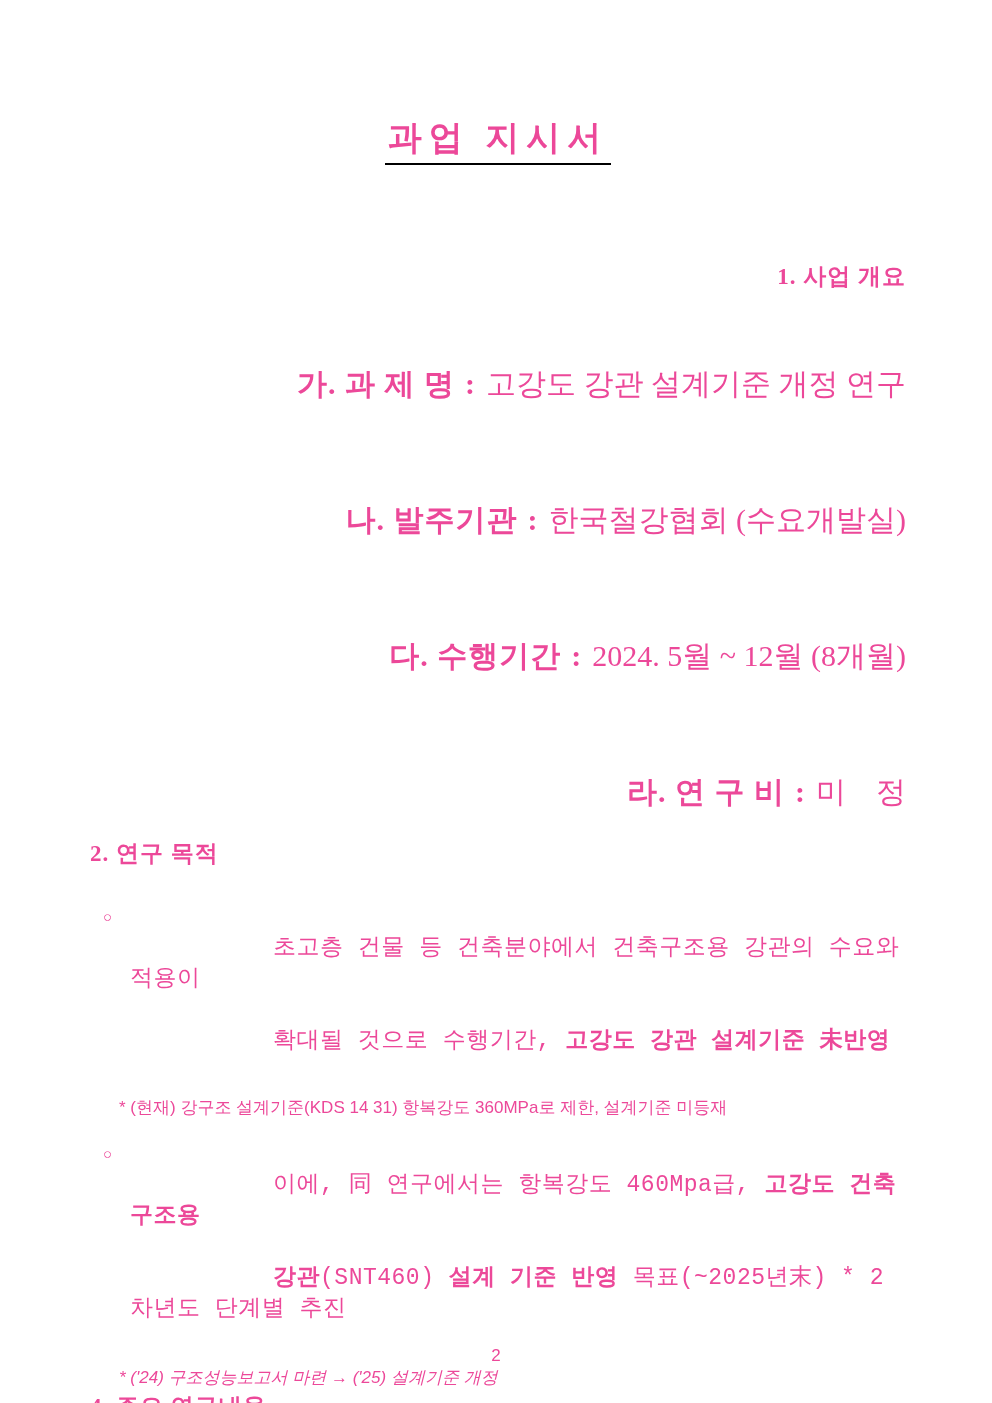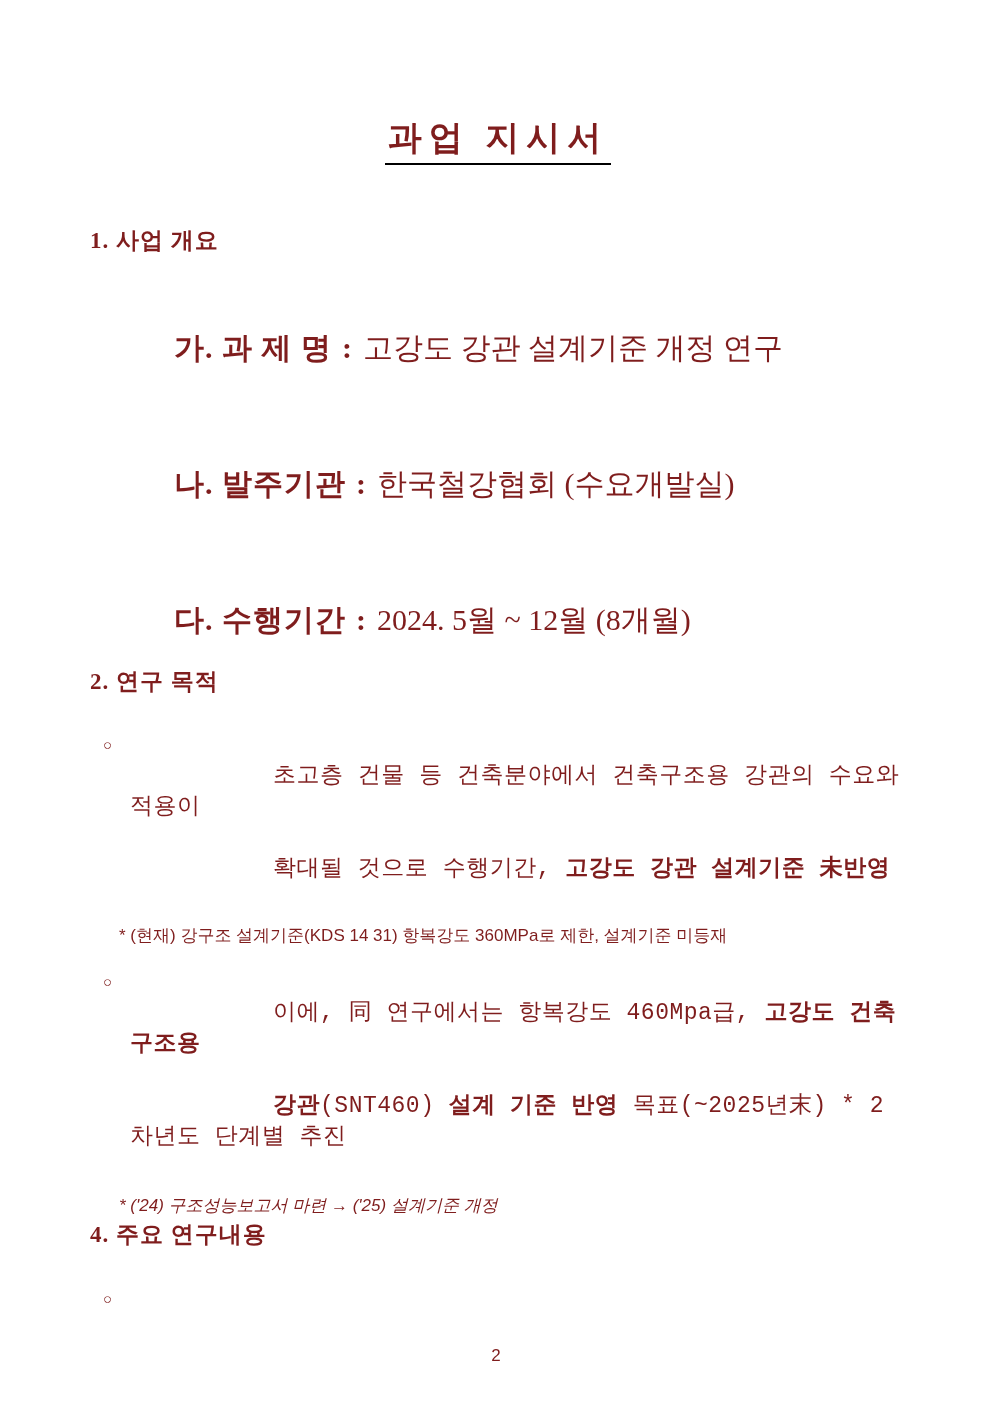--- a/index.html
+++ b/index.html
@@ -1,21 +1,21 @@
 <!DOCTYPE html>
 <html><head>
 <meta charset="utf-8">
 <style>
   html,body { margin:0; padding:0; background:#e8e8e8; }
   .page {
     position:relative;
     width:992px; height:1403px;
     margin:0 auto;
     background:#ffffff;
-    color:#7f1d1d;
+    color:#ec4899;
     font-family:"Liberation Serif", serif;
     overflow:hidden;
   }
   .content { padding:0 86px 0 90px; }
 
   .title {
     display:table;
     margin:116px auto 0 auto;
     font-size:34px;
     font-weight:bold;
@@ -26,21 +26,21 @@
     white-space:pre;
   }
 
   h2.sec-heading {
     margin:0;
     font-size:23px;
     font-weight:bold;
     line-height:32px;
     letter-spacing:1px;
   }
-  .sec1 { margin-top:60px; }
+  .sec1 { margin-top:96px;text-align:right; }
   .sec2-h { margin-top:48px; }
   .sec3-h { margin-top:35px; }
 
   .kv {
     margin-left:24px;
     margin-top:43px;
     font-size:30px;
     line-height:31px;
     white-space:pre;
   }
@@ -101,20 +101,23 @@
       </div>
 
       <div class="kv">
         <span class="lab">나. 발주기관</span><span class="lab sep">:</span><span class="val">한국철강협회 (수요개발실)</span>
       </div>
 
       <div class="kv">
         <span class="lab">다. 수행기간</span><span class="lab sep">:</span><span class="val">2024. 5월 ~ 12월 (8개월)</span>
       </div>
 
+      <div class="kv">
+        <span class="lab">라. 연 구 비</span><span class="lab sep">:</span><span class="val">미    정</span>
+      </div>
     </section>
 
     <section>
       <h2 class="sec-heading sec2-h">2. 연구 목적</h2>
 
       <div class="bullet m-b1">
         <span class="marker">○</span>
         <div class="btext">
           <span>초고층 건물 등 건축분야에서 건축구조용 강관의 수요와 적용이</span><br>
           <span>확대될 것으로 수행기간, </span><span class="b">고강도 강관 설계기준 未반영</span>

